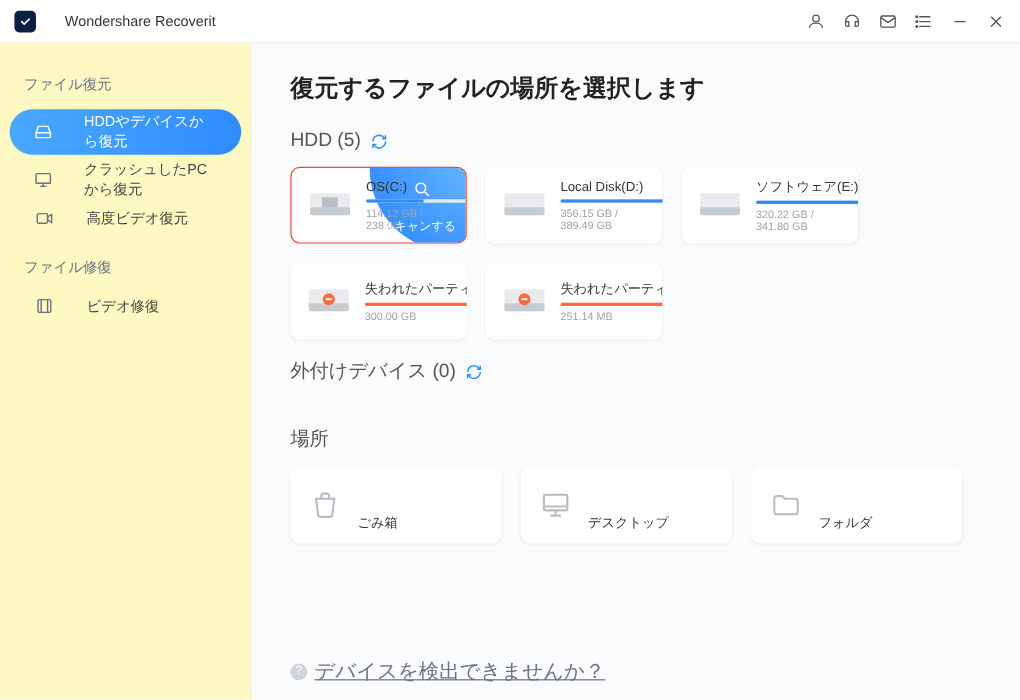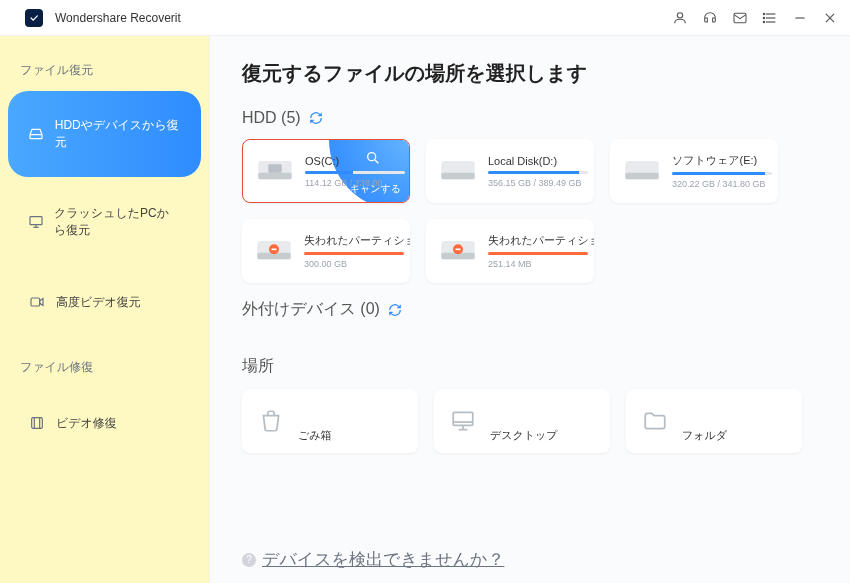--- a/index.html
+++ b/index.html
@@ -1,35 +1,35 @@
 <!DOCTYPE html>
 <html><head>
 <meta charset="utf-8">
 <style>
 * { box-sizing: border-box; margin: 0; padding: 0; font-family: -apple-system, "Segoe UI", "Hiragino Sans", "Meiryo", sans-serif; }
 body { width: 850px; height: 583px; background: #fafbfc; overflow: hidden; }
 .titlebar { height: 36px; display: flex; align-items: center; justify-content: space-between; padding: 0 12px; background: #fff; border-bottom: 1px solid #eef0f2; }
-.titlebar-left { display: flex; align-items: center; gap: 12px; margin-left: 13px; }
+.titlebar-left { display: flex; align-items: center; gap: 24px; }
 .app-logo { width: 18px; height: 18px; background: #0a1f44; border-radius: 4px; display: flex; align-items: center; justify-content: center; }
 .app-logo svg { width: 10px; height: 10px; }
 .app-title { font-size: 12px; color: #333; font-weight: 500; }
 .titlebar-right { display: flex; align-items: center; gap: 14px; }
 .tb-icon { width: 16px; height: 16px; color: #555; cursor: pointer; display:flex; align-items:center; justify-content:center; }
 .main { display: flex; height: calc(583px - 36px); }
 .sidebar { width: 210px; background: #fef9c3; border-right: 1px solid #eef0f2; padding-top: 18px; }
 .sb-section-title { font-size: 12px; color: #6b7280; padding: 8px 20px 10px; }
-.sb-item { display: flex; align-items: center; gap: 10px; padding: 26px 20px; font-size: 12px; color: #444; cursor: pointer; margin: 2px 8px; border-radius: 20px; }
+.sb-item { display: flex; align-items: center; gap: 26px; padding: 2px 20px; font-size: 12px; color: #444; cursor: pointer; margin: 2px 8px; border-radius: 20px; }
 .sb-item.active { background: linear-gradient(90deg, #4aa8ff 0%, #2f8cff 100%); color: #fff; }
 .sb-item .sb-icon { width: 18px; height: 18px; display: flex; align-items: center; justify-content: center; }
 .content { flex: 1; padding: 24px 32px 16px; overflow-y: auto; background: #fafbfc; position: relative; }
 .page-title { font-size: 20px; font-weight: 600; color: #222; margin-bottom: 22px; }
 .group-header { display: flex; align-items: center; gap: 8px; font-size: 16px; color: #555; margin-bottom: 12px; }
 .refresh-icon { width: 14px; height: 14px; color: #2f8cff; cursor: pointer; }
 .card-row { display: flex; gap: 16px; margin-bottom: 16px; }
-.card { width: 168px; height: 64px; background: #fff; border-radius: 8px; box-shadow: 0 1px 3px rgba(0,0,0,0.06); display: flex; align-items: center; padding: 10px 12px; gap: 10px; cursor: pointer; position: relative; overflow: hidden; }
+.card { width: 147px; height: 64px; background: #fff; border-radius: 8px; box-shadow: 0 1px 3px rgba(0,0,0,0.06); display: flex; align-items: center; padding: 10px 12px; gap: 10px; cursor: pointer; position: relative; overflow: hidden; }
 .card.selected { border: 1px solid #e74c3c; }
 .card.selected .scan-wave { position:absolute; right:-6px; top:-6px; width:86px; height:76px; background: radial-gradient(circle at 100% 0%, #5fb4ff 0%, #2f8cff 70%); border-bottom-left-radius: 70px; opacity:0.95; }
 .scan-btn { position:absolute; right:8px; bottom:6px; color:#fff; font-size:10px; z-index:2; }
 .scan-search { position:absolute; right:28px; top:10px; color:#fff; z-index:2; }
 .drive-icon { width: 40px; height: 30px; flex-shrink: 0; }
 .drive-body { display:flex; flex-direction:column; gap:4px; min-width:0; z-index:2; position:relative; }
 .drive-name { font-size: 11px; color: #333; white-space: nowrap; }
 .card.selected .drive-name { color:#333; }
 .drive-bar { width: 100px; height: 3px; background: #e5e7eb; border-radius: 2px; overflow: hidden; }
 .drive-bar-fill { height: 100%; background: #2f8cff; }

